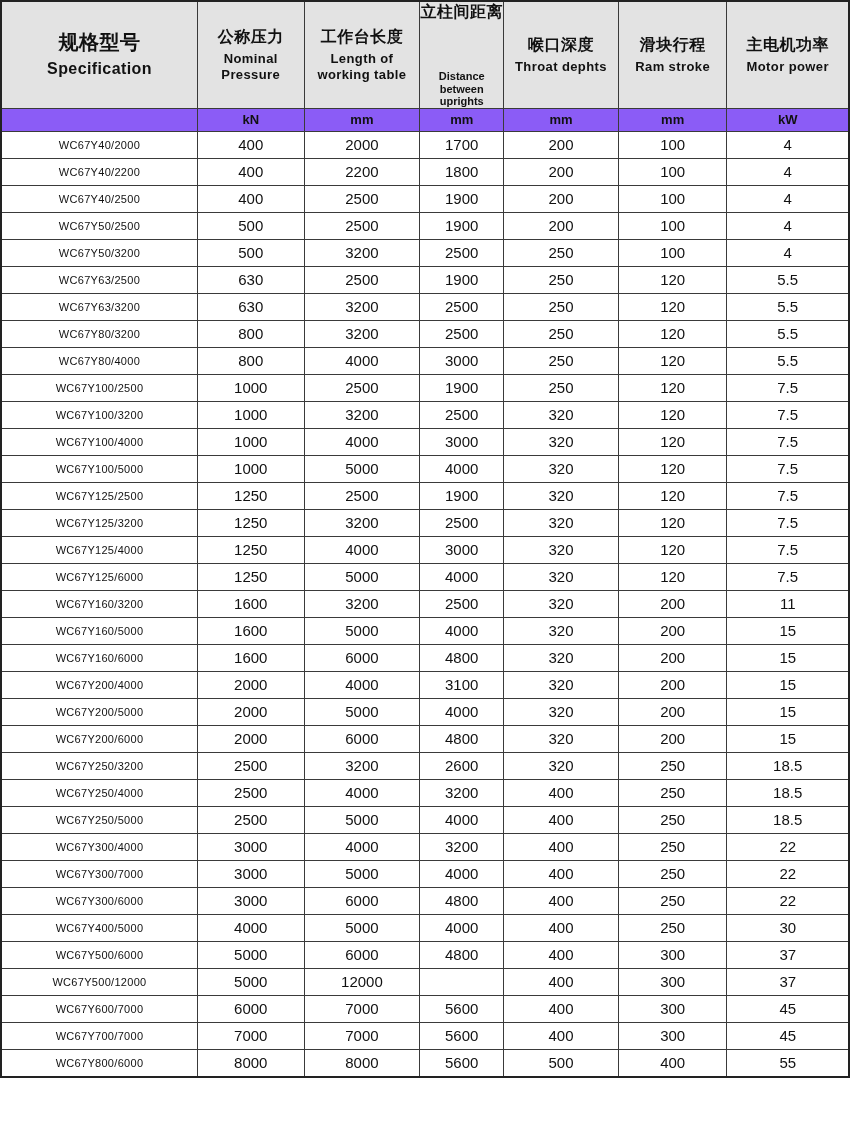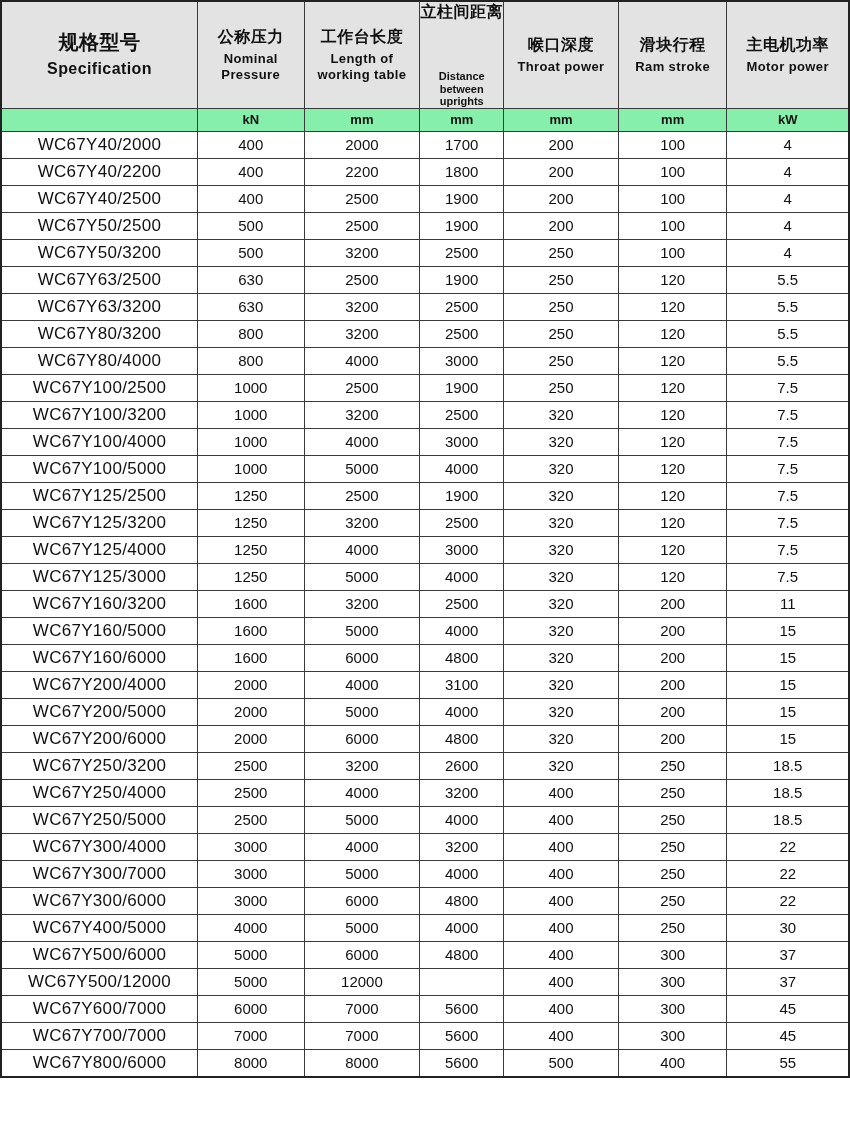--- a/index.html
+++ b/index.html
@@ -60,29 +60,29 @@
     letter-spacing: 0;
     line-height: 1.15;
     margin-top: 48px;
   }
   .spec-head .cn { font-size: 20px; }
   .spec-head .en { font-size: 16px; }
   .unit-row th {
     height: 22px;
     font-size: 13px;
     font-weight: 700;
-    background: #86efac;
+    background: #8b5cf6;
   }
   tbody td {
     height: 26px;
     font-size: 15px;
     background: #ffffff;
   }
   tbody td.model {
-    font-size: 17px;
+    font-size: 11px;
     letter-spacing: 0.3px;
   }
   tbody tr:nth-child(odd) td {
     background: #ffffff;
   }
 </style>
 </head>
 <body>
 
 <table class="spec">
@@ -112,21 +112,21 @@
 working table</span>
       </th>
       <th class="head-main">
         <span class="cn">立柱间距离</span>
         <span class="en small">Distance
 between
 uprights</span>
       </th>
       <th class="head-main">
         <span class="cn">喉口深度</span>
-        <span class="en">Throat power</span>
+        <span class="en">Throat dephts</span>
       </th>
       <th class="head-main">
         <span class="cn">滑块行程</span>
         <span class="en">Ram stroke</span>
       </th>
       <th class="head-main">
         <span class="cn">主电机功率</span>
         <span class="en">Motor
 power</span>
       </th>
@@ -280,21 +280,21 @@
       <tr>
         <td class="model">WC67Y125/4000</td>
         <td>1250</td>
         <td>4000</td>
         <td>3000</td>
         <td>320</td>
         <td>120</td>
         <td>7.5</td>
       </tr>
       <tr>
-        <td class="model">WC67Y125/3000</td>
+        <td class="model">WC67Y125/6000</td>
         <td>1250</td>
         <td>5000</td>
         <td>4000</td>
         <td>320</td>
         <td>120</td>
         <td>7.5</td>
       </tr>
       <tr>
         <td class="model">WC67Y160/3200</td>
         <td>1600</td>

